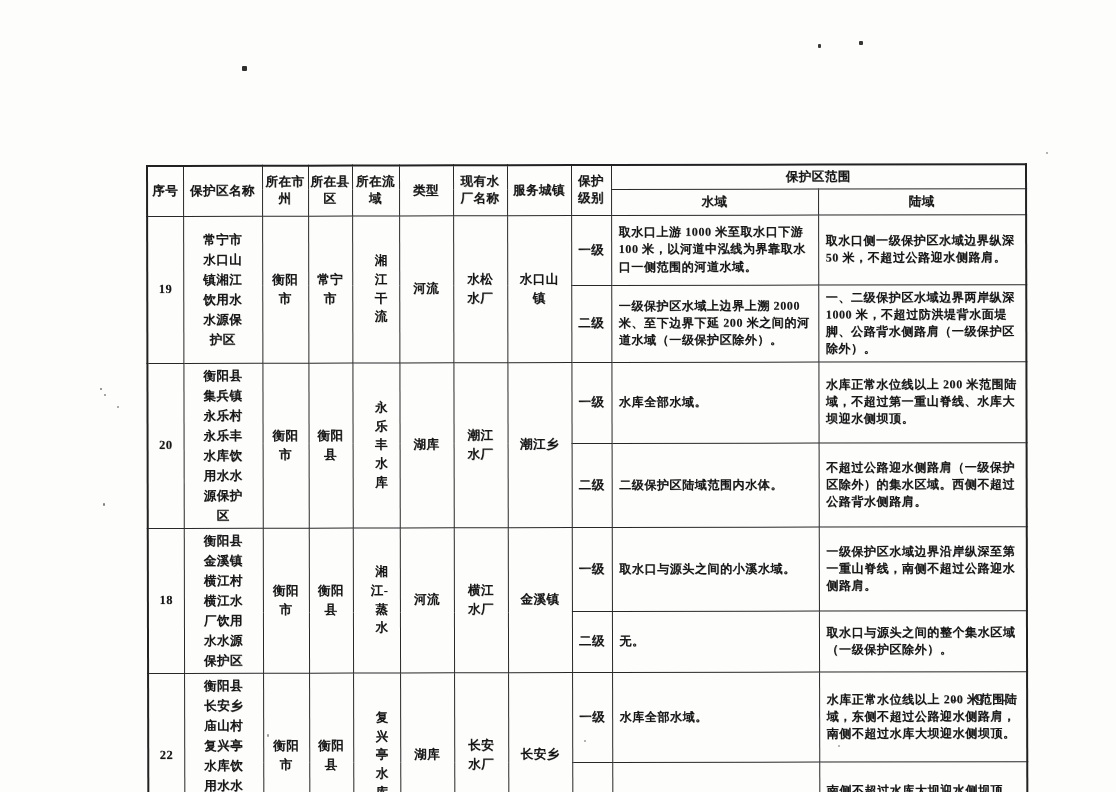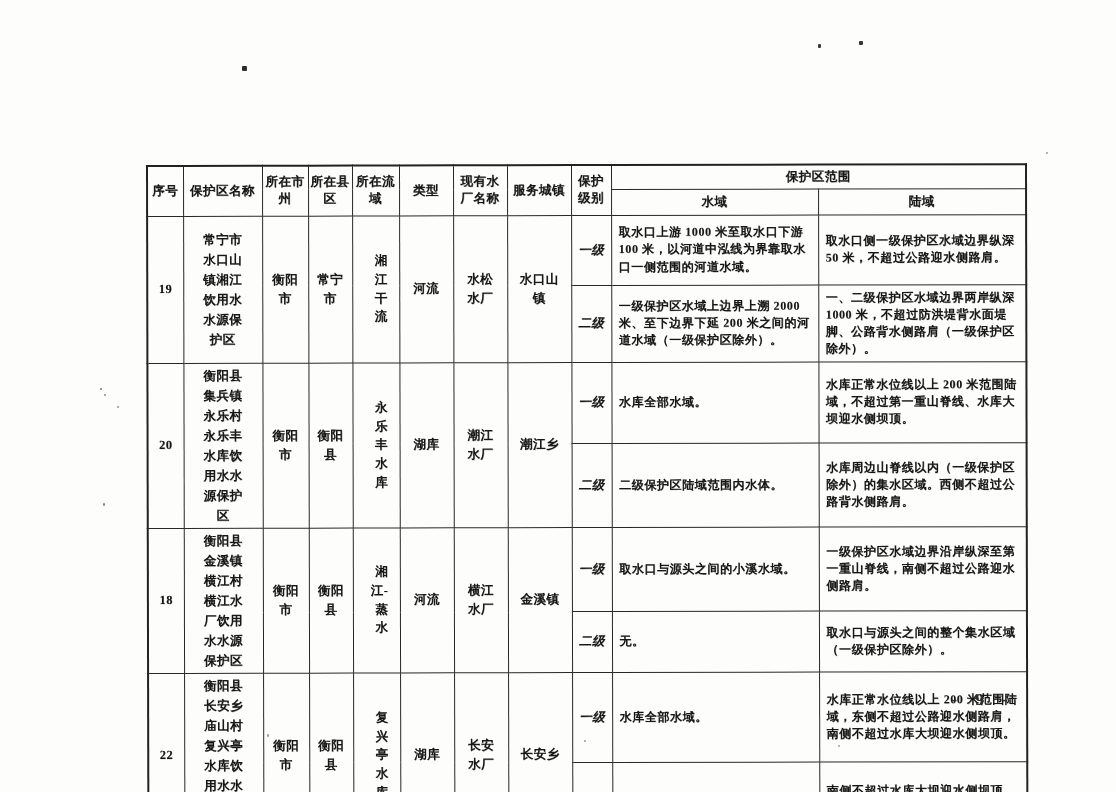--- a/index.html
+++ b/index.html
@@ -49,21 +49,21 @@
     vertical-align: middle;
     font-size: 12.5px;
     line-height: 1.5;
     letter-spacing: 0.5px;
     padding: 2px 4px;
   }
   td.name { padding: 2px 14px; line-height: 1.6; }
   td.basin { padding: 2px 11px; text-align: right; }
   td.plant { padding: 2px 9px; }
   td.town  { padding: 10px 10px; }
-  td.lvl   { padding: 2px 1px; font-style: italic; }
+  td.lvl   { padding: 2px 1px; }
   td.t {
     text-align: left;
     vertical-align: middle;
     font-size: 12px;
     line-height: 1.42;
     letter-spacing: 0.6px;
     padding: 4px 7px;
   }
   
   #page-number {
@@ -157,21 +157,21 @@
       <td rowspan="2" class="c">湖库</td>
       <td rowspan="2" class="c plant">潮江水厂</td>
       <td rowspan="2" class="c town">潮江乡</td>
       <td class="c lvl">一级</td>
       <td class="t">水库全部水域。</td>
       <td class="t">水库正常水位线以上 200 米范围陆域，不超过第一重山脊线、水库大坝迎水侧坝顶。</td>
     </tr>
     <tr style="height:62px">
       <td class="c lvl">二级</td>
       <td class="t">二级保护区陆域范围内水体。</td>
-      <td class="t">水库周边山脊线以内（一级保护区除外）的集水区域。西侧不超过公路背水侧路肩。</td>
+      <td class="t">不超过公路迎水侧路肩（一级保护区除外）的集水区域。西侧不超过公路背水侧路肩。</td>
     </tr>
 
     <tr style="height:58px">
       <td rowspan="2" class="c">18</td>
       <td rowspan="2" class="c name">衡阳县金溪镇横江村横江水厂饮用水水源保护区</td>
       <td rowspan="2" class="c">衡阳市</td>
       <td rowspan="2" class="c">衡阳县</td>
       <td rowspan="2" class="c basin">湘江-蒸水</td>
       <td rowspan="2" class="c">河流</td>
       <td rowspan="2" class="c plant">横江水厂</td>

